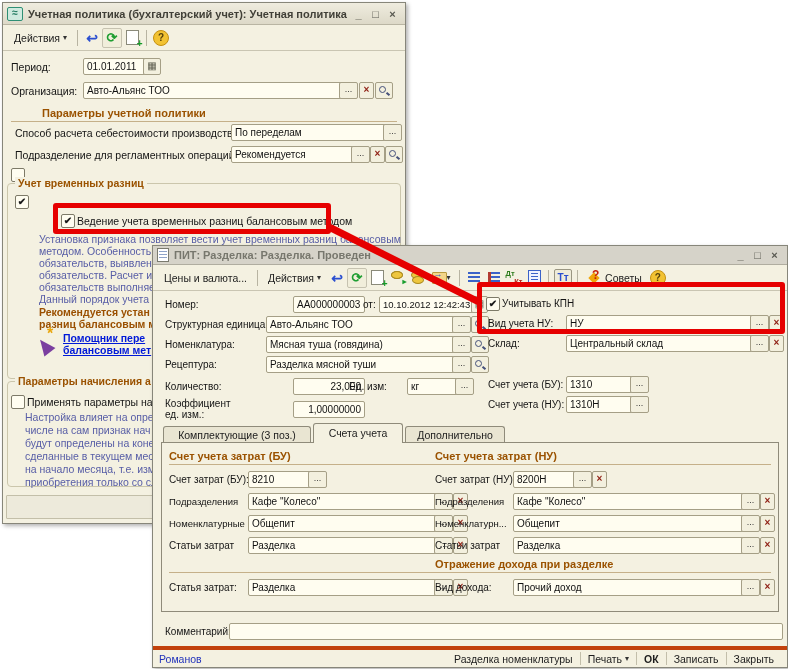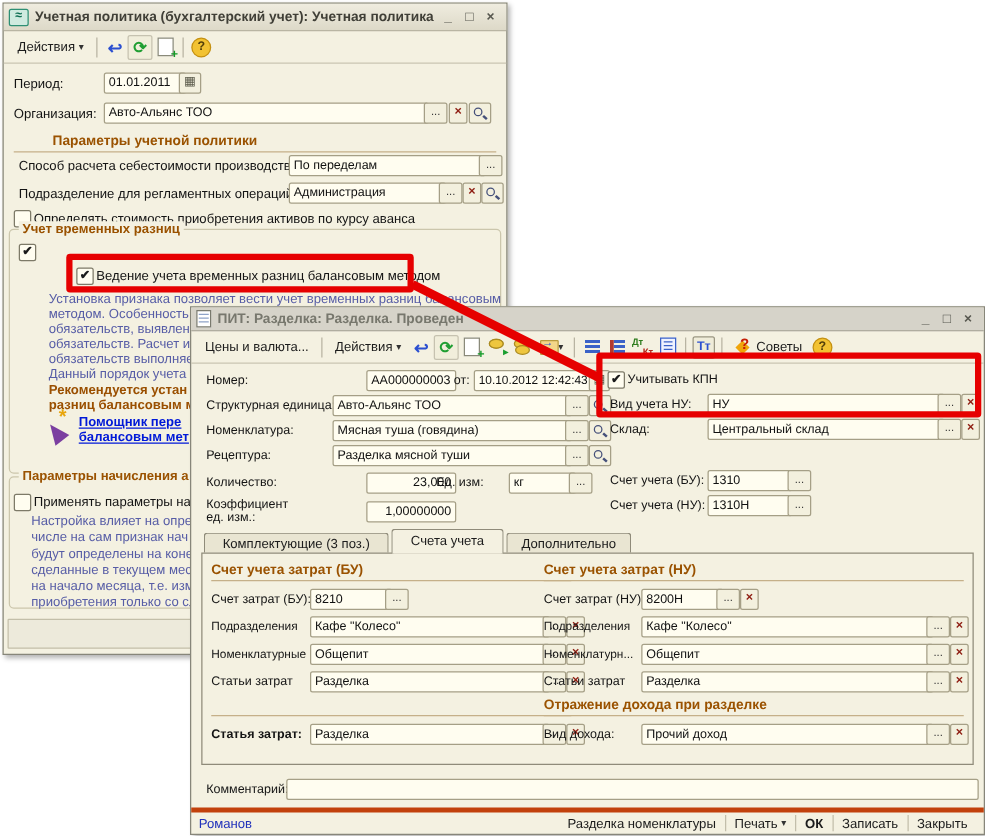--- a/index.html
+++ b/index.html
@@ -141,27 +141,26 @@
     <span class="mini mag" style="left:372px;top:79px;"></span>
 
     <span class="sect" style="left:8px;top:104px;padding-left:31px;">Параметры учетной политики</span>
     <span class="rule" style="left:8px;top:118px;width:386px;"></span>
 
     <span class="lbl" style="left:12px;top:124px;">Способ расчета себестоимости производства:</span>
     <span class="field" style="left:228px;top:121px;width:150px;">По переделам</span>
     <span class="mini" style="left:380px;top:121px;">...</span>
 
     <span class="lbl" style="left:12px;top:146px;">Подразделение для регламентных операций:</span>
-    <span class="field" style="left:228px;top:143px;width:118px;">Администрация</span>
+    <span class="field" style="left:228px;top:143px;width:118px;">Рекомендуется</span>
     <span class="mini" style="left:348px;top:143px;">...</span>
     <span class="mini clear" style="left:367px;top:143px;">×</span>
     <span class="mini mag" style="left:382px;top:143px;"></span>
 
     <span class="cb" style="left:8px;top:165px;"></span>
-    <span class="lbl" style="left:24px;top:166px;">Определять стоимость приобретения активов по курсу аванса</span>
 
     <div class="group" style="left:4px;top:180px;width:392px;height:194px;"></div>
     <span class="gtitle" style="left:12px;top:174px;">Учет временных разниц</span>
 
     <span class="cb" style="left:12px;top:192px;"><span>✔</span></span>
 
     <span class="cb" style="left:58px;top:211px;"><span>✔</span></span>
     <span class="lbl" style="left:74px;top:212px;">Ведение учета временных разниц балансовым методом</span>
 
     <span class="desc" style="left:36px;top:230px;">Установка признака позволяет вести учет временных разниц балансовым</span>
@@ -374,21 +373,21 @@
 
     <span class="doclbl" style="left:282px;top:294px;z-index:4;">Статьи затрат</span>
     <span class="field" style="left:360px;top:291px;width:226px;z-index:4;">Разделка</span>
     <span class="mini" style="left:588px;top:291px;z-index:4;">...</span>
     <span class="mini clear" style="left:607px;top:291px;z-index:4;">×</span>
 
     <span class="rule" style="left:16px;top:326px;width:288px;z-index:4;"></span>
     <span class="sect" style="left:282px;top:312px;z-index:4;">Отражение дохода при разделке</span>
     <span class="rule" style="left:282px;top:326px;width:336px;z-index:4;"></span>
 
-    <span class="doclbl" style="left:16px;top:336px;z-index:4;font-weight:bold;">Статья затрат:</span>
+    <span class="doclbl" style="left:16px;top:336px;z-index:4;">Статья затрат:</span>
     <span class="field" style="left:95px;top:333px;width:184px;z-index:4;">Разделка</span>
     <span class="mini" style="left:281px;top:333px;z-index:4;">...</span>
     <span class="mini clear" style="left:300px;top:333px;z-index:4;">×</span>
 
     <span class="doclbl" style="left:282px;top:336px;z-index:4;">Вид дохода:</span>
     <span class="field" style="left:360px;top:333px;width:226px;z-index:4;">Прочий доход</span>
     <span class="mini" style="left:588px;top:333px;z-index:4;">...</span>
     <span class="mini clear" style="left:607px;top:333px;z-index:4;">×</span>
 
     <span class="doclbl" style="left:12px;top:380px;">Комментарий:</span>

